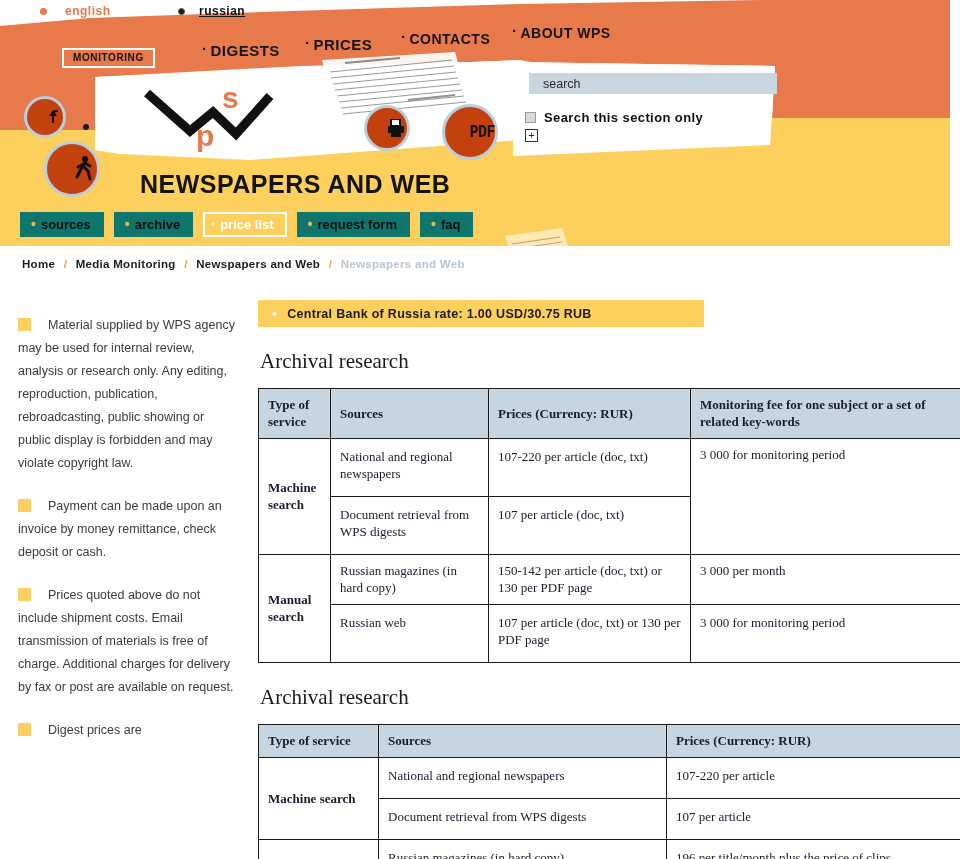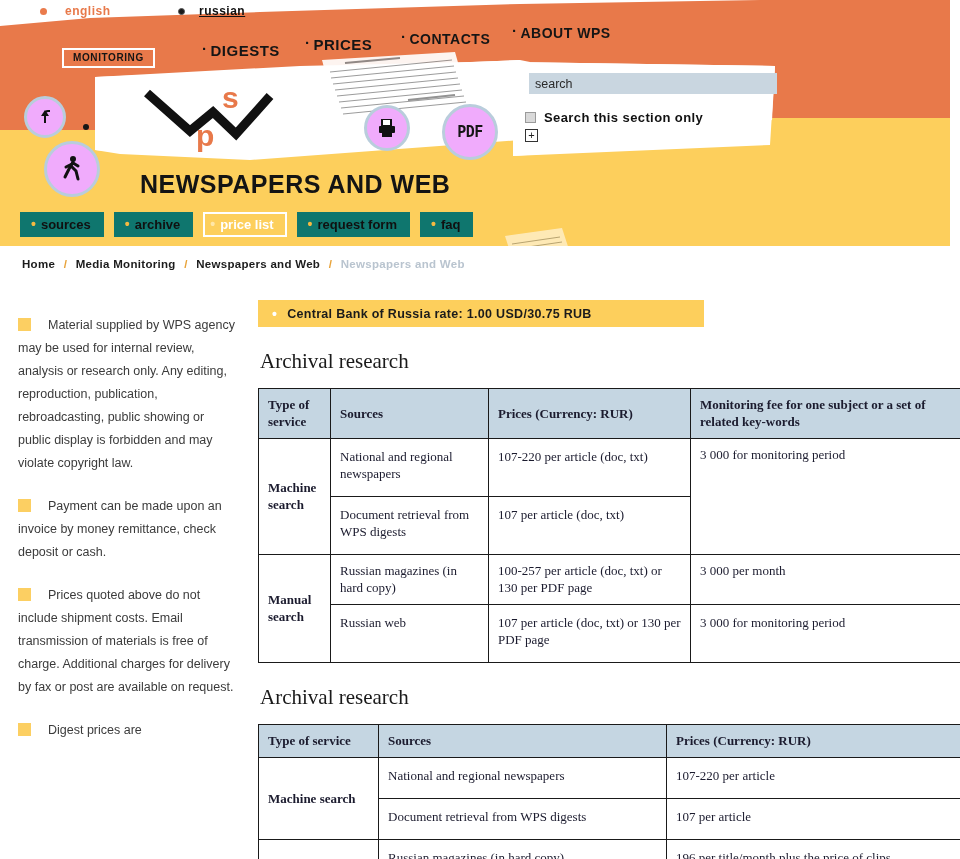--- a/index.html
+++ b/index.html
@@ -52,43 +52,43 @@
   }
   #nav-digests { left: 202px; top: 40px; font-size: 15px; letter-spacing: 0.5px; }
   #nav-prices  { left: 305px; top: 34px; font-size: 15px; letter-spacing: 0.5px; }
   #nav-contacts{ left: 401px; top: 28px; font-size: 14px; letter-spacing: 0.5px; }
   #nav-about   { left: 512px; top: 22px; font-size: 14px; letter-spacing: 0.5px; }
 
   
   .circ {
     position: absolute; z-index: 25;
     border-radius: 50%;
-    background: #f0abfc;
+    background: #c2410c;
     border: 3px solid #b9cddc;
-    display: flex; align-items: center; justify-content: center;
+    display: flex; align-items: center; justify-content: flex-end;
   }
   #icon-back { left: 24px; top: 96px; width: 42px; height: 42px; }
   #icon-walk { left: 44px; top: 141px; width: 56px; height: 56px; }
   #icon-print{ left: 364px; top: 105px; width: 46px; height: 46px; }
   #icon-pdf  { left: 442px; top: 104px; width: 56px; height: 56px; }
   #icon-pdf .pdf-txt {
     font-family: "DejaVu Sans Mono", monospace;
     font-size: 15px; font-weight: bold; color: #151515; letter-spacing: -0.5px;
   }
   .mini-dot { position: absolute; z-index: 25; left: 83px; top: 124px;
               width: 6px; height: 6px; border-radius: 50%; background: #171717; }
 
   
   #search-panel { position: absolute; left: 513px; top: 62px; z-index: 30; }
   #search-input {
     position: absolute; left: 16px; top: 11px;
     width: 248px; height: 21px;
     background: #c9d6e0; border: none; outline: none;
     font-family: "Liberation Sans", sans-serif;
-    font-size: 12.5px; color: #2a2a2a; padding-left: 6px;
+    font-size: 12.5px; color: #2a2a2a; padding-left: 14px;
   }
   #search-chk {
     position: absolute; left: 12px; top: 50px;
     width: 11px; height: 11px; background: #d9d9d9; border: 1px solid #9a9a9a;
   }
   #search-chk-label {
     position: absolute; left: 31px; top: 48px;
     font-size: 13px; font-weight: bold; color: #111; letter-spacing: 0.4px;
     white-space: nowrap;
   }
@@ -381,21 +381,21 @@
           <td class="cellpad">107-220 per article (doc, txt)</td>
           <td rowspan="2">3 000 for monitoring period</td>
         </tr>
         <tr>
           <td class="cellpad">Document retrieval from WPS digests</td>
           <td class="cellpad">107 per article (doc, txt)</td>
         </tr>
         <tr>
           <td class="rowhead" rowspan="2">Manual search</td>
           <td>Russian magazines (in hard copy)</td>
-          <td>100-257 per article (doc, txt) or 130 per PDF page</td>
+          <td>150-142 per article (doc, txt) or 130 per PDF page</td>
           <td>3 000 per month</td>
         </tr>
         <tr>
           <td class="cellpad">Russian web</td>
           <td class="cellpad">107 per article (doc, txt) or 130 per PDF page</td>
           <td class="cellpad">3 000 for monitoring period</td>
         </tr>
       </tbody>
     </table>
 

